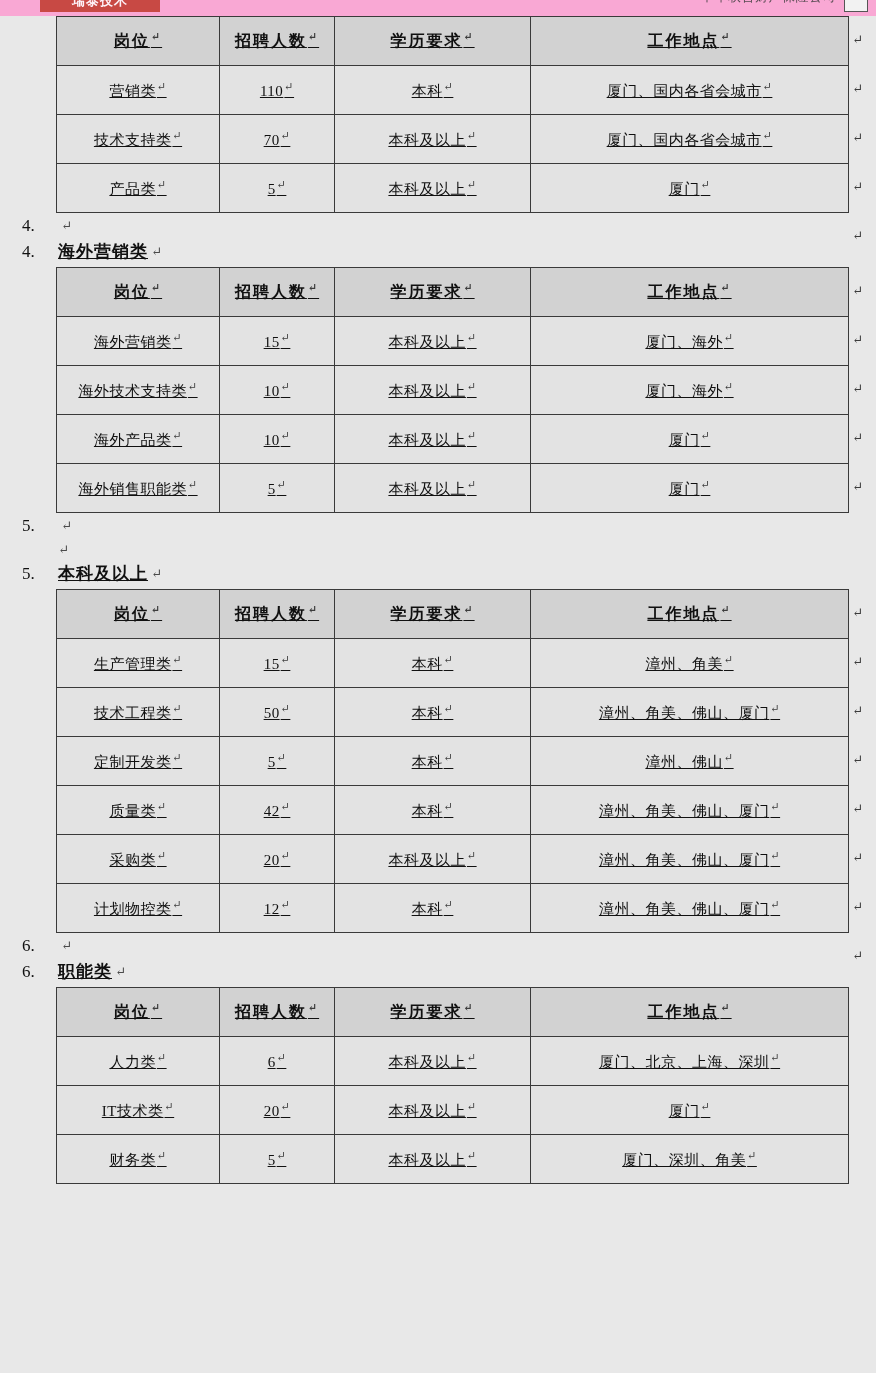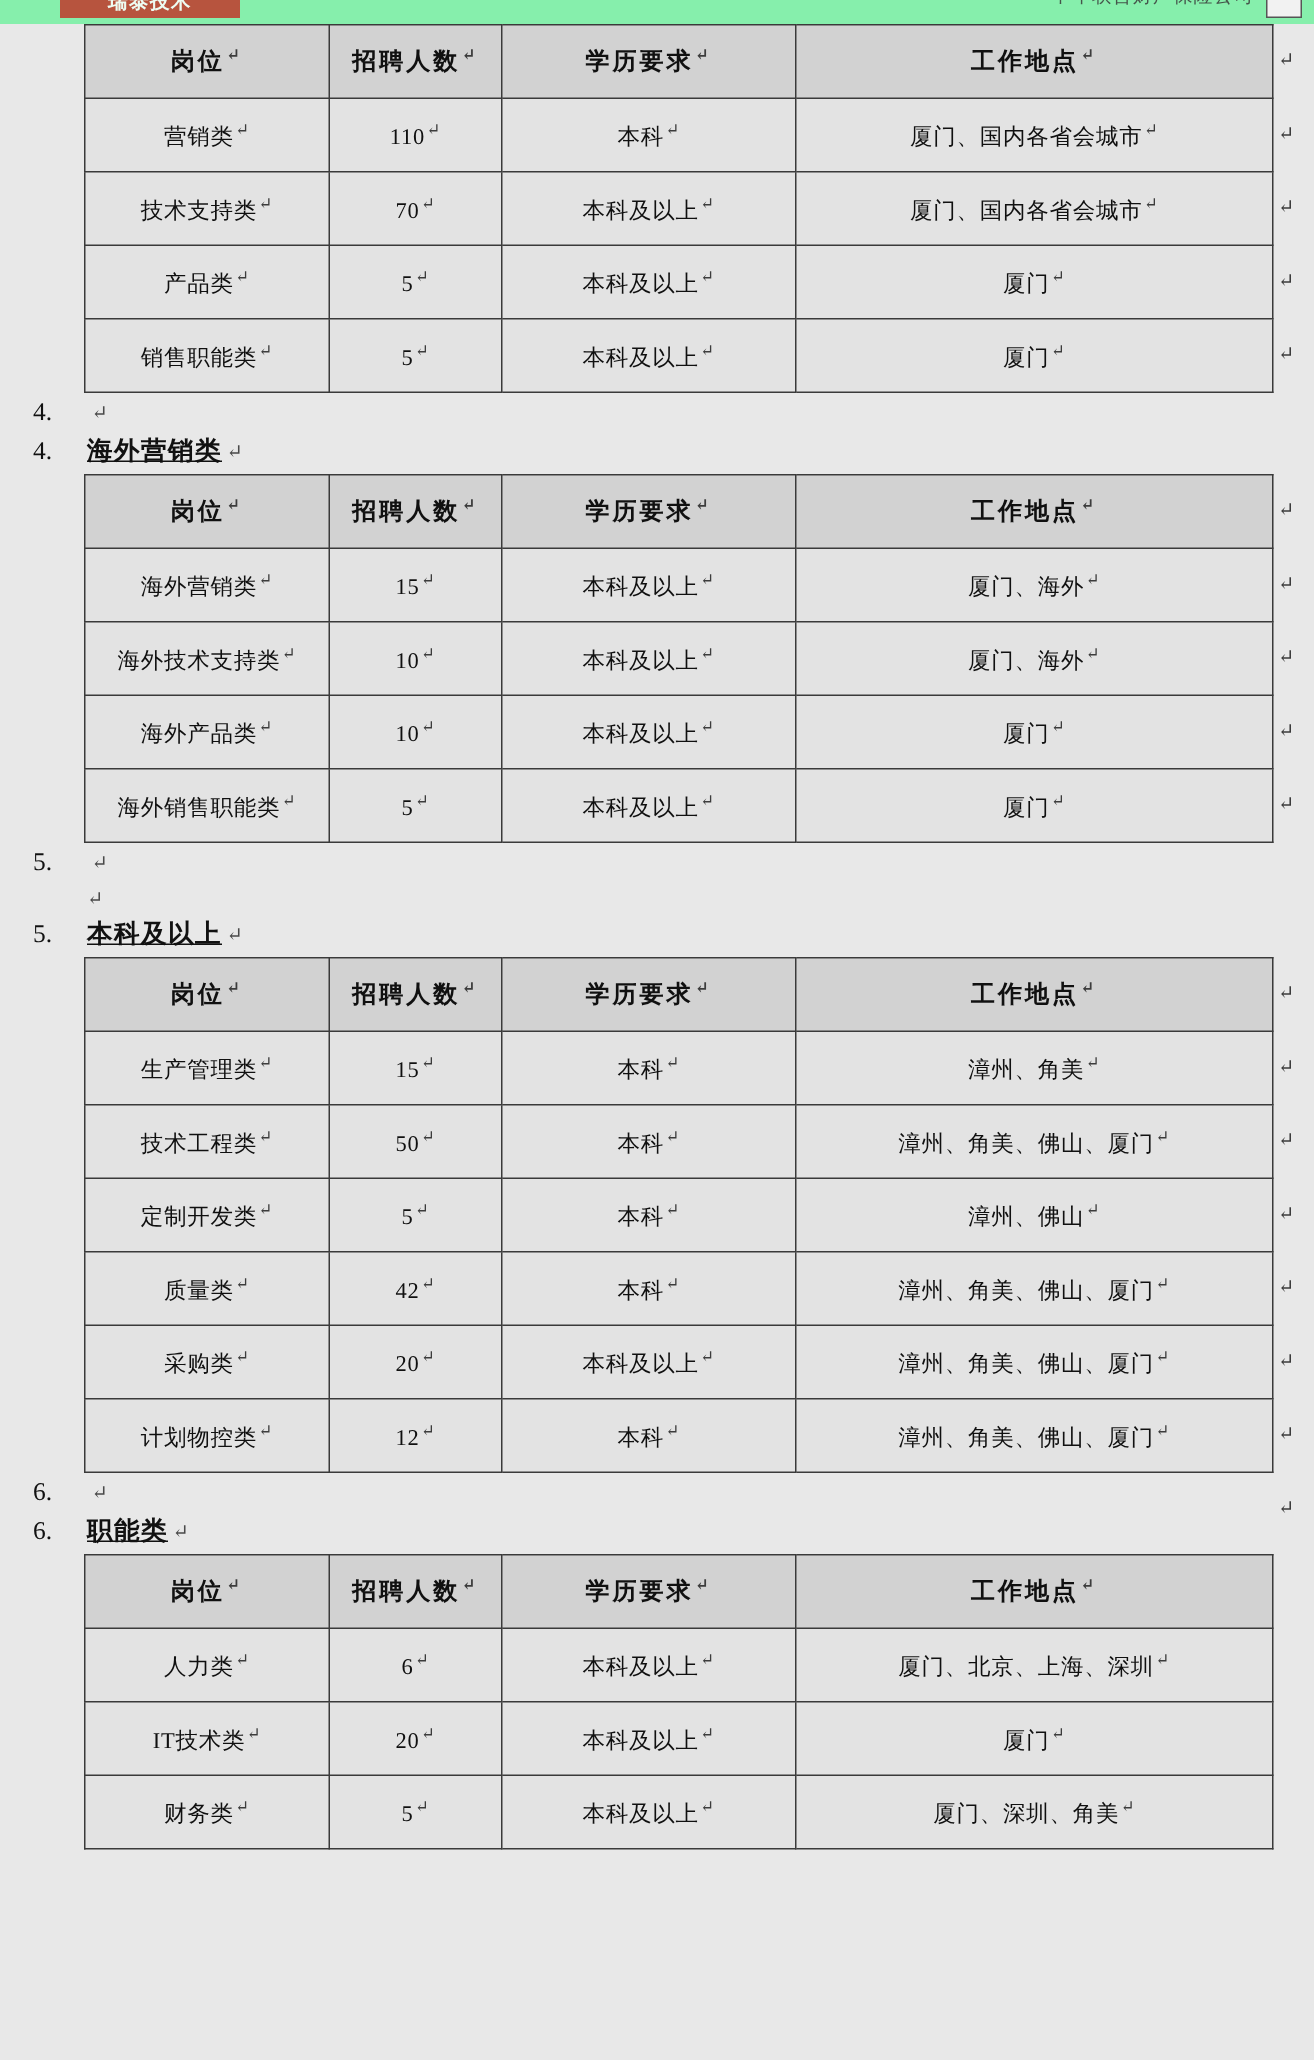--- a/index.html
+++ b/index.html
@@ -21,21 +21,21 @@
     width: 876px;
     height: 1373px;
     background: #e8e8e8;
   }
   
   .top-strip {
     position: absolute;
     left: 0; top: 0;
     width: 876px;
     height: 16px;
-    background: #86efac;
+    background: #f9a8d4;
     overflow: hidden;
   }
   .top-logo {
     position: absolute;
     left: 40px; top: -14px;
     width: 120px;
     height: 26px;
     background: #c0392b;
     color: #fff;
     font-size: 13px;
@@ -108,20 +108,21 @@
     color: #4a4a4a;
   }
 
   
   table.job-table {
     border-collapse: collapse;
     margin: 2px 0 0 56px;
     table-layout: fixed;
     width: 792px;
     background: #e3e3e3;
+    text-decoration: underline;
   }
   table.job-table td {
     border: 1px solid #3a3a3a;
     height: 48px;
     text-align: center;
     vertical-align: middle;
     font-size: 15px;
     letter-spacing: 0.5px;
     padding: 0 2px;
     color: #101010;
@@ -208,26 +209,20 @@
             <td><span>70</span><span class="cell-mark">↵</span></td>
             <td><span>本科及以上</span><span class="cell-mark">↵</span></td>
             <td><span>厦门、国内各省会城市</span><span class="cell-mark">↵</span></td>
           </tr>
           <tr>
             <td><span>产品类</span><span class="cell-mark">↵</span></td>
             <td><span>5</span><span class="cell-mark">↵</span></td>
             <td><span>本科及以上</span><span class="cell-mark">↵</span></td>
             <td><span>厦门</span><span class="cell-mark">↵</span></td>
           </tr>
-          <tr>
-            <td><span>销售职能类</span><span class="cell-mark">↵</span></td>
-            <td><span>5</span><span class="cell-mark">↵</span></td>
-            <td><span>本科及以上</span><span class="cell-mark">↵</span></td>
-            <td><span>厦门</span><span class="cell-mark">↵</span></td>
-          </tr>
         </tbody>
       </table>
       <div class="marks">
         <span class="row-mark" style="top:16px;">↵</span>
         <span class="row-mark" style="top:65px;">↵</span>
         <span class="row-mark" style="top:114px;">↵</span>
         <span class="row-mark" style="top:163px;">↵</span>
         <span class="row-mark" style="top:212px;">↵</span>
       </div>
     </div>

